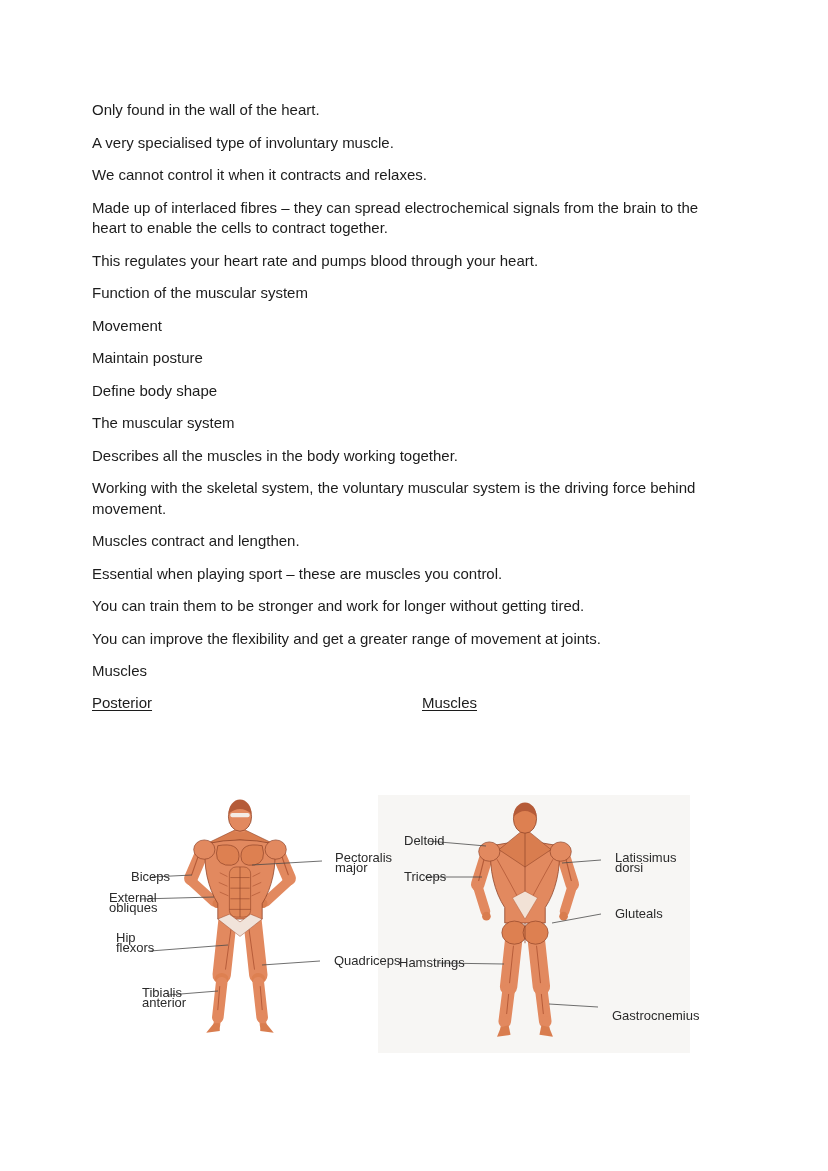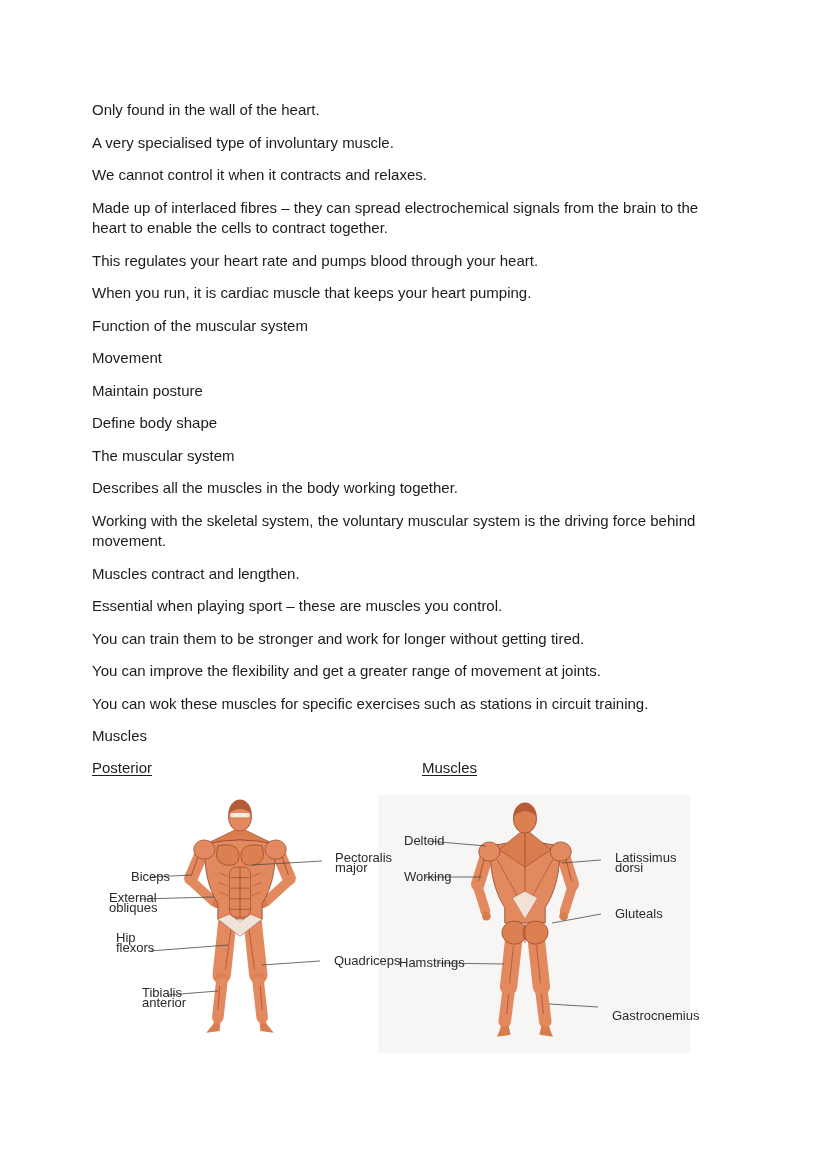--- a/index.html
+++ b/index.html
@@ -26,33 +26,31 @@
 <body>
 
 <div class="page">
 
   <div class="text-block">
     <p class="para">Only found in the wall of the heart.</p>
     <p class="para">A very specialised type of involuntary muscle.</p>
     <p class="para">We cannot control it when it contracts and relaxes.</p>
     <p class="para">Made up of interlaced fibres – they can spread electrochemical signals from the brain to the heart to enable the cells to contract together.</p>
     <p class="para">This regulates your heart rate and pumps blood through your heart.</p>
-    <p class="para">When you run, it is cardiac muscle that keeps your heart pumping.</p>
     <p class="para heading">Function of the muscular system</p>
     <p class="para">Movement</p>
     <p class="para">Maintain posture</p>
     <p class="para">Define body shape</p>
     <p class="para heading">The muscular system</p>
     <p class="para">Describes all the muscles in the body working together.</p>
     <p class="para">Working with the skeletal system, the voluntary muscular system is the driving force behind movement.</p>
     <p class="para">Muscles contract and lengthen.</p>
     <p class="para">Essential when playing sport – these are muscles you control.</p>
     <p class="para">You can train them to be stronger and work for longer without getting tired.</p>
     <p class="para">You can improve the flexibility and get a greater range of movement at joints.</p>
-    <p class="para">You can wok these muscles for specific exercises such as stations in circuit training.</p>
     <p class="para heading">Muscles</p>
     <div class="figure-headings">
       <span class="fig-h left">Posterior</span>
       <span class="fig-h right">Muscles</span>
     </div>
   </div>
 
   <div class="diagram-area">
     <div class="right-img-bg"></div>
 
@@ -163,20 +161,20 @@
     </svg>
 
     <div class="muscle-label" style="left:324px;top:60px;width:50px">Pectoralis major</div>
     <div class="muscle-label" style="left:120px;top:79px">Biceps</div>
     <div class="muscle-label" style="left:98px;top:100px;width:46px">External obliques</div>
     <div class="muscle-label" style="left:105px;top:140px;width:60px">Hip flexors</div>
     <div class="muscle-label" style="left:323px;top:163px">Quadriceps</div>
     <div class="muscle-label" style="left:131px;top:195px;width:42px">Tibialis anterior</div>
 
     <div class="muscle-label" style="left:393px;top:43px">Deltoid</div>
-    <div class="muscle-label" style="left:393px;top:79px">Working</div>
+    <div class="muscle-label" style="left:393px;top:79px">Triceps</div>
     <div class="muscle-label" style="left:604px;top:60px;width:54px">Latissimus dorsi</div>
     <div class="muscle-label" style="left:604px;top:116px">Gluteals</div>
     <div class="muscle-label" style="left:388px;top:165px">Hamstrings</div>
     <div class="muscle-label" style="left:601px;top:218px">Gastrocnemius</div>
   </div>
 
 </div>
 
 </body></html>

